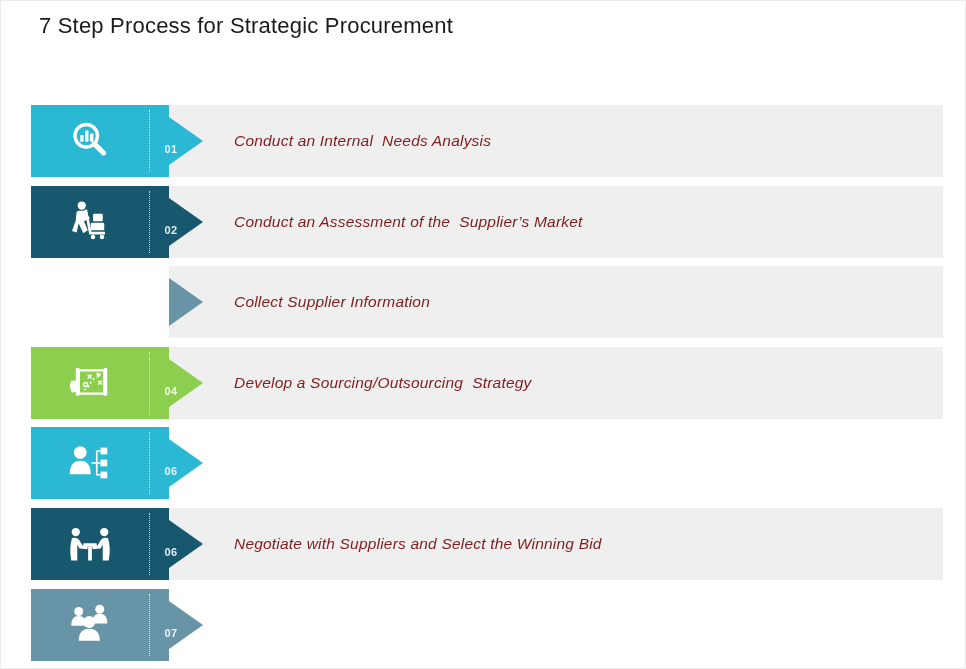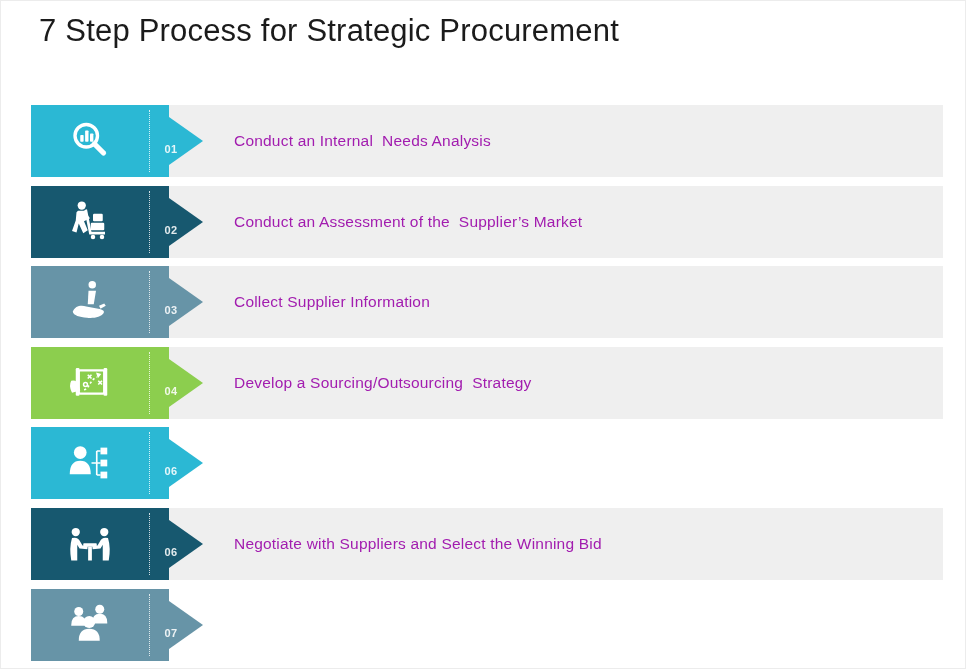--- a/index.html
+++ b/index.html
@@ -1,26 +1,26 @@
 <!DOCTYPE html>
 <html><head>
 <meta charset="utf-8">
 <style>
   * { margin:0; padding:0; box-sizing:border-box; }
   html,body { width:966px; height:669px; background:#fff; overflow:hidden;
               font-family:"Liberation Sans", sans-serif; }
   .page { position:relative; width:966px; height:669px; background:#fff;
           border:1px solid #ececec; }
-  .title { position:absolute; left:38px; top:12px; font-size:31px; font-weight:400;
+  .title { position:absolute; left:38px; top:12px; font-size:22px; font-weight:400;
            letter-spacing:0.2px; color:#1b1b1b; white-space:nowrap; }
   .steps { position:absolute; left:30px; top:104px; width:912px; }
   .step-row { position:relative; height:72px; margin-bottom:8.6px; }
   .bar { position:absolute; left:138px; right:0; top:0; bottom:0; background:#efefef; z-index:0; }
   .step-label { position:absolute; left:65px; top:0; line-height:72px; font-size:15.5px;
-                color:#a21caf; white-space:pre-wrap; letter-spacing:0.2px; }
+                color:#7f1d1d; white-space:pre-wrap; letter-spacing:0.2px;font-style:italic; }
   .chip { position:absolute; left:0; top:0; width:138px; height:72px; z-index:1; }
   .icon-area { position:absolute; left:0; top:0; width:118px; height:72px;
                display:flex; align-items:center; justify-content:center; }
   .icon-area svg { width:48px; height:48px; display:block; }
   .sep { position:absolute; left:118px; top:5px; bottom:5px; width:0;
          border-left:1px dotted rgba(255,255,255,0.8); }
   .arrow { position:absolute; left:138px; top:12px; width:0; height:0; z-index:1;
            border-top:24px solid transparent; border-bottom:24px solid transparent;
            border-left:34px solid #000; }
   .num { position:absolute; left:116px; width:48px; top:8px; height:72px; line-height:72px;
@@ -85,32 +85,20 @@
         <div class="sep"></div>
         <div class="num">02</div>
       </div>
     </div>
 
     <div class="step-row steel">
       <div class="bar">
         <span class="step-label">Collect Supplier Information</span>
       </div>
       <div class="arrow"></div>
-      <div class="chip">
-        <div class="icon-area">
-          <svg viewBox="0 0 64 64" fill="#fff">
-            <circle cx="35" cy="9" r="5"></circle>
-            <path d="M30 17 L40 17 L37 35 L29 35 Z"></path>
-            <path d="M9 45 C12 37 20 36 27 38 L43 41 C49 42 52 44 50 47 C47 52 37 54 28 53 C18 52 10 50 9 45 Z"></path>
-            <path d="M44 37 l7 -3 2 3 -7 4 z"></path>
-          </svg>
-        </div>
-        <div class="sep"></div>
-        <div class="num">03</div>
-      </div>
     </div>
 
     <div class="step-row green">
       <div class="bar">
         <span class="step-label">Develop a Sourcing/Outsourcing  Strategy</span>
       </div>
       <div class="arrow"></div>
       <div class="chip">
         <div class="icon-area">
           <svg viewBox="0 0 64 64">

